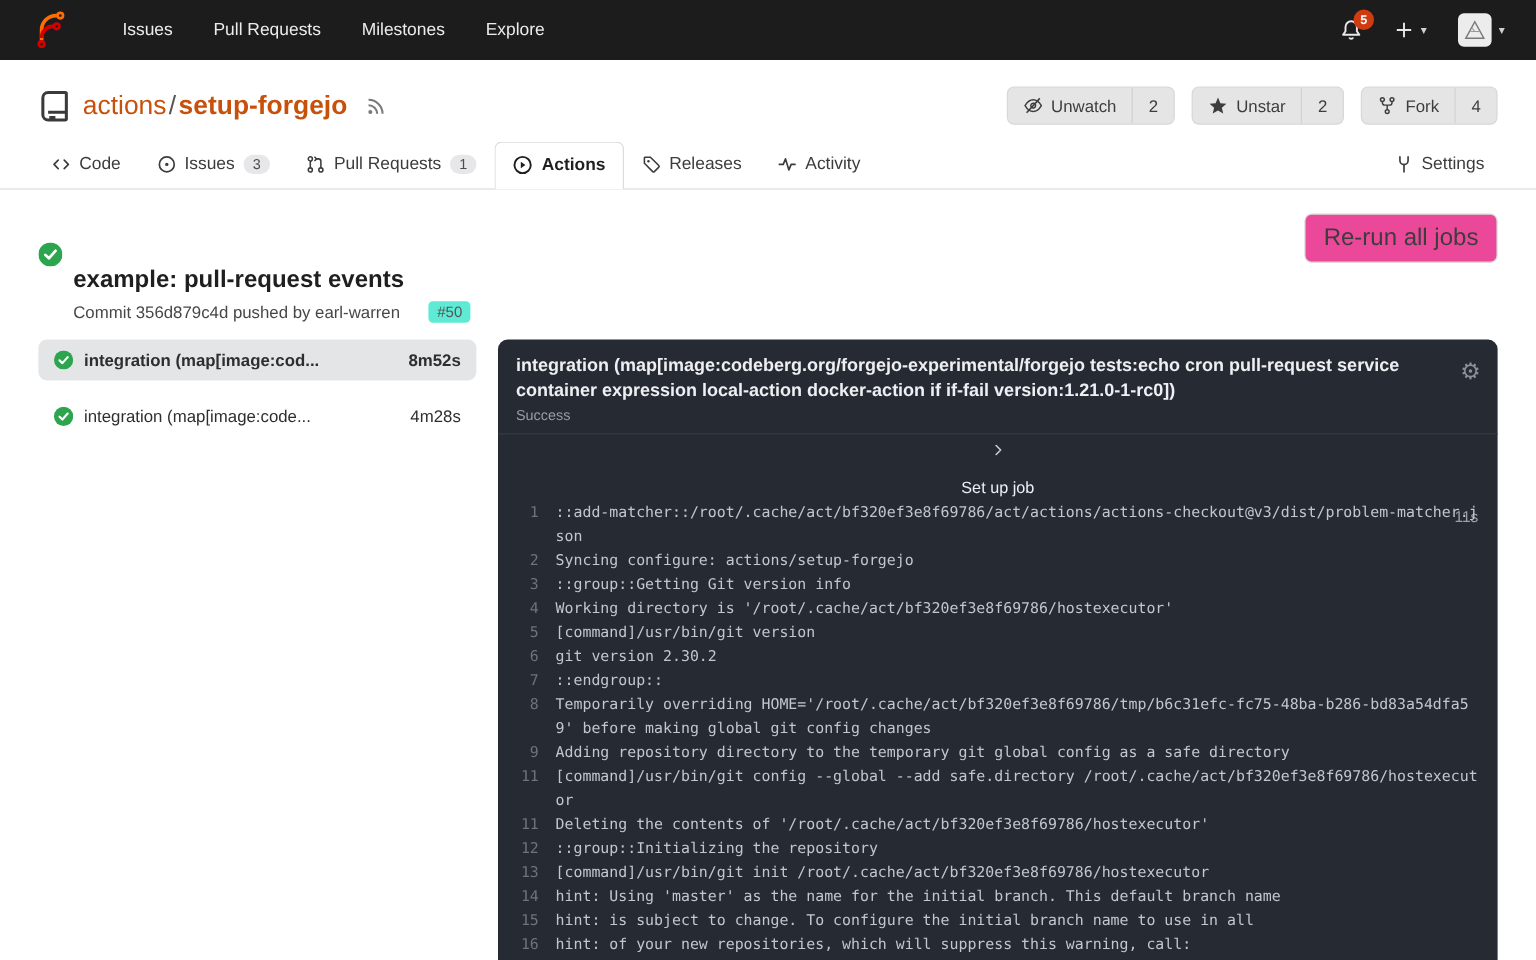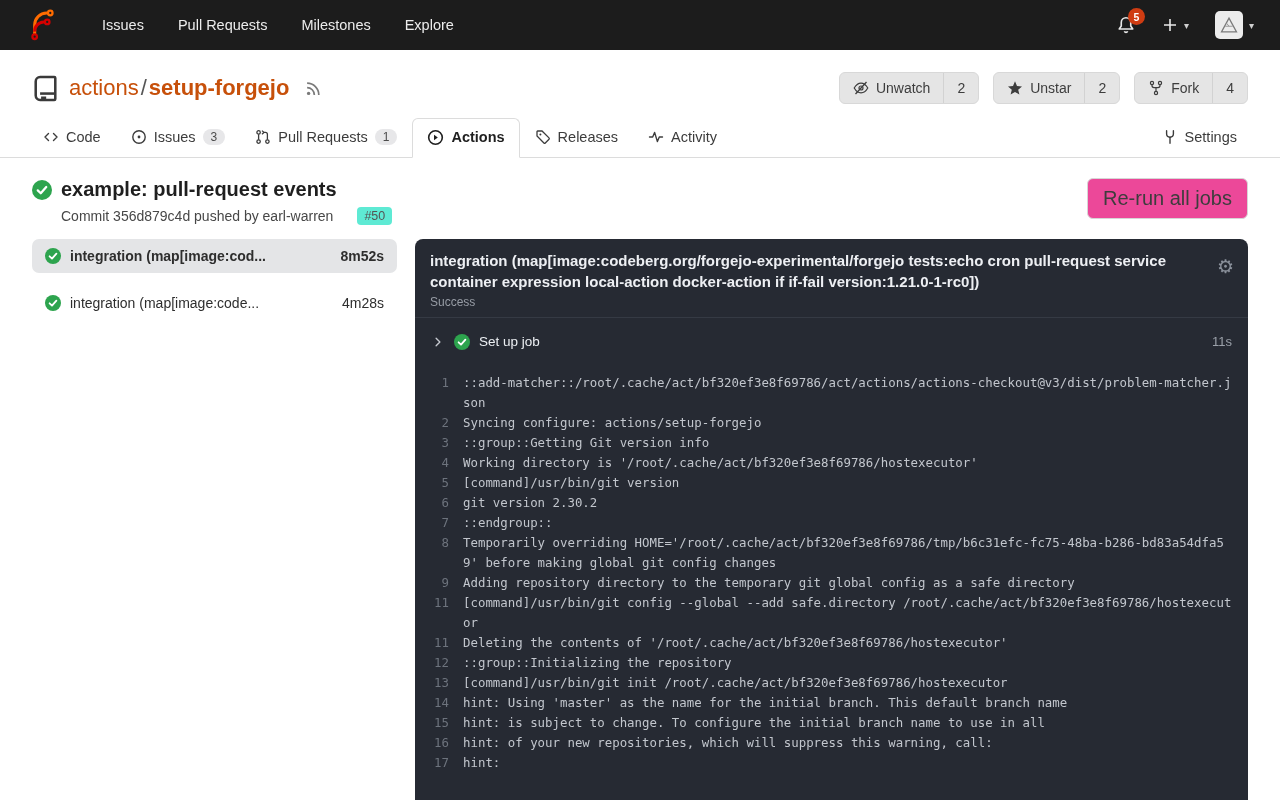--- a/index.html
+++ b/index.html
@@ -29,32 +29,32 @@
   .repo-name { font-weight:bold; }
   .rss { margin-left:6px; display:flex; cursor:pointer; }
   .repo-actions { margin-left:auto; display:flex; gap:14px; }
   .btn-group { display:flex; background:#e5e5e5; border:1px solid #d8d8d8;
     border-radius:6px; overflow:hidden; font-size:14px; color:#3d3d3d; cursor:pointer; }
   .btn-main { display:flex; align-items:center; gap:7px; padding:7px 13px; }
   .btn-count { padding:7px 13px; border-left:1px solid #d2d2d2; display:flex; align-items:center; }
 
   
   .tabbar { display:flex; align-items:flex-end; padding:0 28px; border-bottom:1px solid #dcdcdc; }
-  .tab { display:flex; align-items:flex-start; gap:7px; padding:10px 14px 11px; font-size:14.5px;
+  .tab { display:flex; align-items:center; gap:7px; padding:10px 14px 11px; font-size:14.5px;
     color:#3c3c3c; cursor:pointer; border:1px solid transparent; }
   .tab .cnt { background:#e7e7e9; border-radius:10px; padding:1px 8px; font-size:12px; color:#4c4c4c; }
   .tab.active { background:#fff; border:1px solid #dcdcdc; border-bottom-color:#fff;
     border-radius:6px 6px 0 0; margin-bottom:-1px; font-weight:bold; color:#1f1f1f; }
   .tab-spacer { flex:1; }
 
   
   .run-header { display:flex; align-items:flex-start; padding:20px 32px 0; }
   .run-title-wrap { display:flex; flex-direction:column; }
   .run-title-row { display:flex; align-items:center; gap:9px; }
-  .run-title { font-size:20px; font-weight:bold; color:#1f1f1f; }
+  .run-title { font-size:20px; font-weight:bold; color:#1f1f1f;margin-top:44px; }
   .run-sub { margin:6px 0 0 29px; display:flex; align-items:center; gap:24px;
     font-size:14px; color:#474747; }
   .run-num { background:#5eead4; border-radius:4px; padding:2px 7px; font-size:12.5px; color:#555; }
   .rerun-btn { margin-left:auto; background:#ec4899; border:1px solid #d6d6d6; border-radius:6px;
     padding:8px 15px; font-size:20px; color:#3d3d3d; cursor:pointer;
     font-family:"Liberation Sans", sans-serif; }
 
   
   .content { display:flex; align-items:flex-start; padding:14px 32px 0; gap:18px; }
   .job-list { width:365px; flex-shrink:0; }
@@ -66,21 +66,21 @@
 
   
   .log-panel { flex:1; background:#262a33; border-radius:8px; min-height:570px; position:relative; }
   .lp-header { padding:11px 44px 8px 15px; position:relative; }
   .lp-title { color:#edeff3; font-size:15px; font-weight:bold; line-height:1.42; }
   .lp-status { color:#979ca5; font-size:12px; margin-top:2px; }
   .lp-gear { position:absolute; top:18px; right:14px; color:#8a909b; font-size:19px;
     cursor:pointer; line-height:1; }
   .steps { border-top:1px solid #353a44; padding:5px 0 4px; }
   .step-row { display:flex; align-items:center; gap:9px; height:34px; padding:0 12px;
-    margin:2px 4px; border-radius:5px; cursor:pointer; }
+    margin:2px 4px; border-radius:5px; cursor:pointer;flex-direction:column; }
   .step-row.active { background:#40454f; }
   .step-name { color:#eceff3; font-size:13.5px; }
   .step-time { margin-left:auto; color:#9aa0a9; font-size:13px; }
   .step-row.active .step-time { color:#f2f3f5; }
   .chev { display:flex; width:14px; justify-content:center; color:#c4c8cf; }
 
   .log-body { padding:8px 0 10px; font-family:"DejaVu Sans Mono", monospace;
     font-size:12.4px; line-height:20px; }
   .log-line { display:flex; }
   .ln { width:48px; flex-shrink:0; text-align:right; padding-right:14px; color:#6d737d; }

